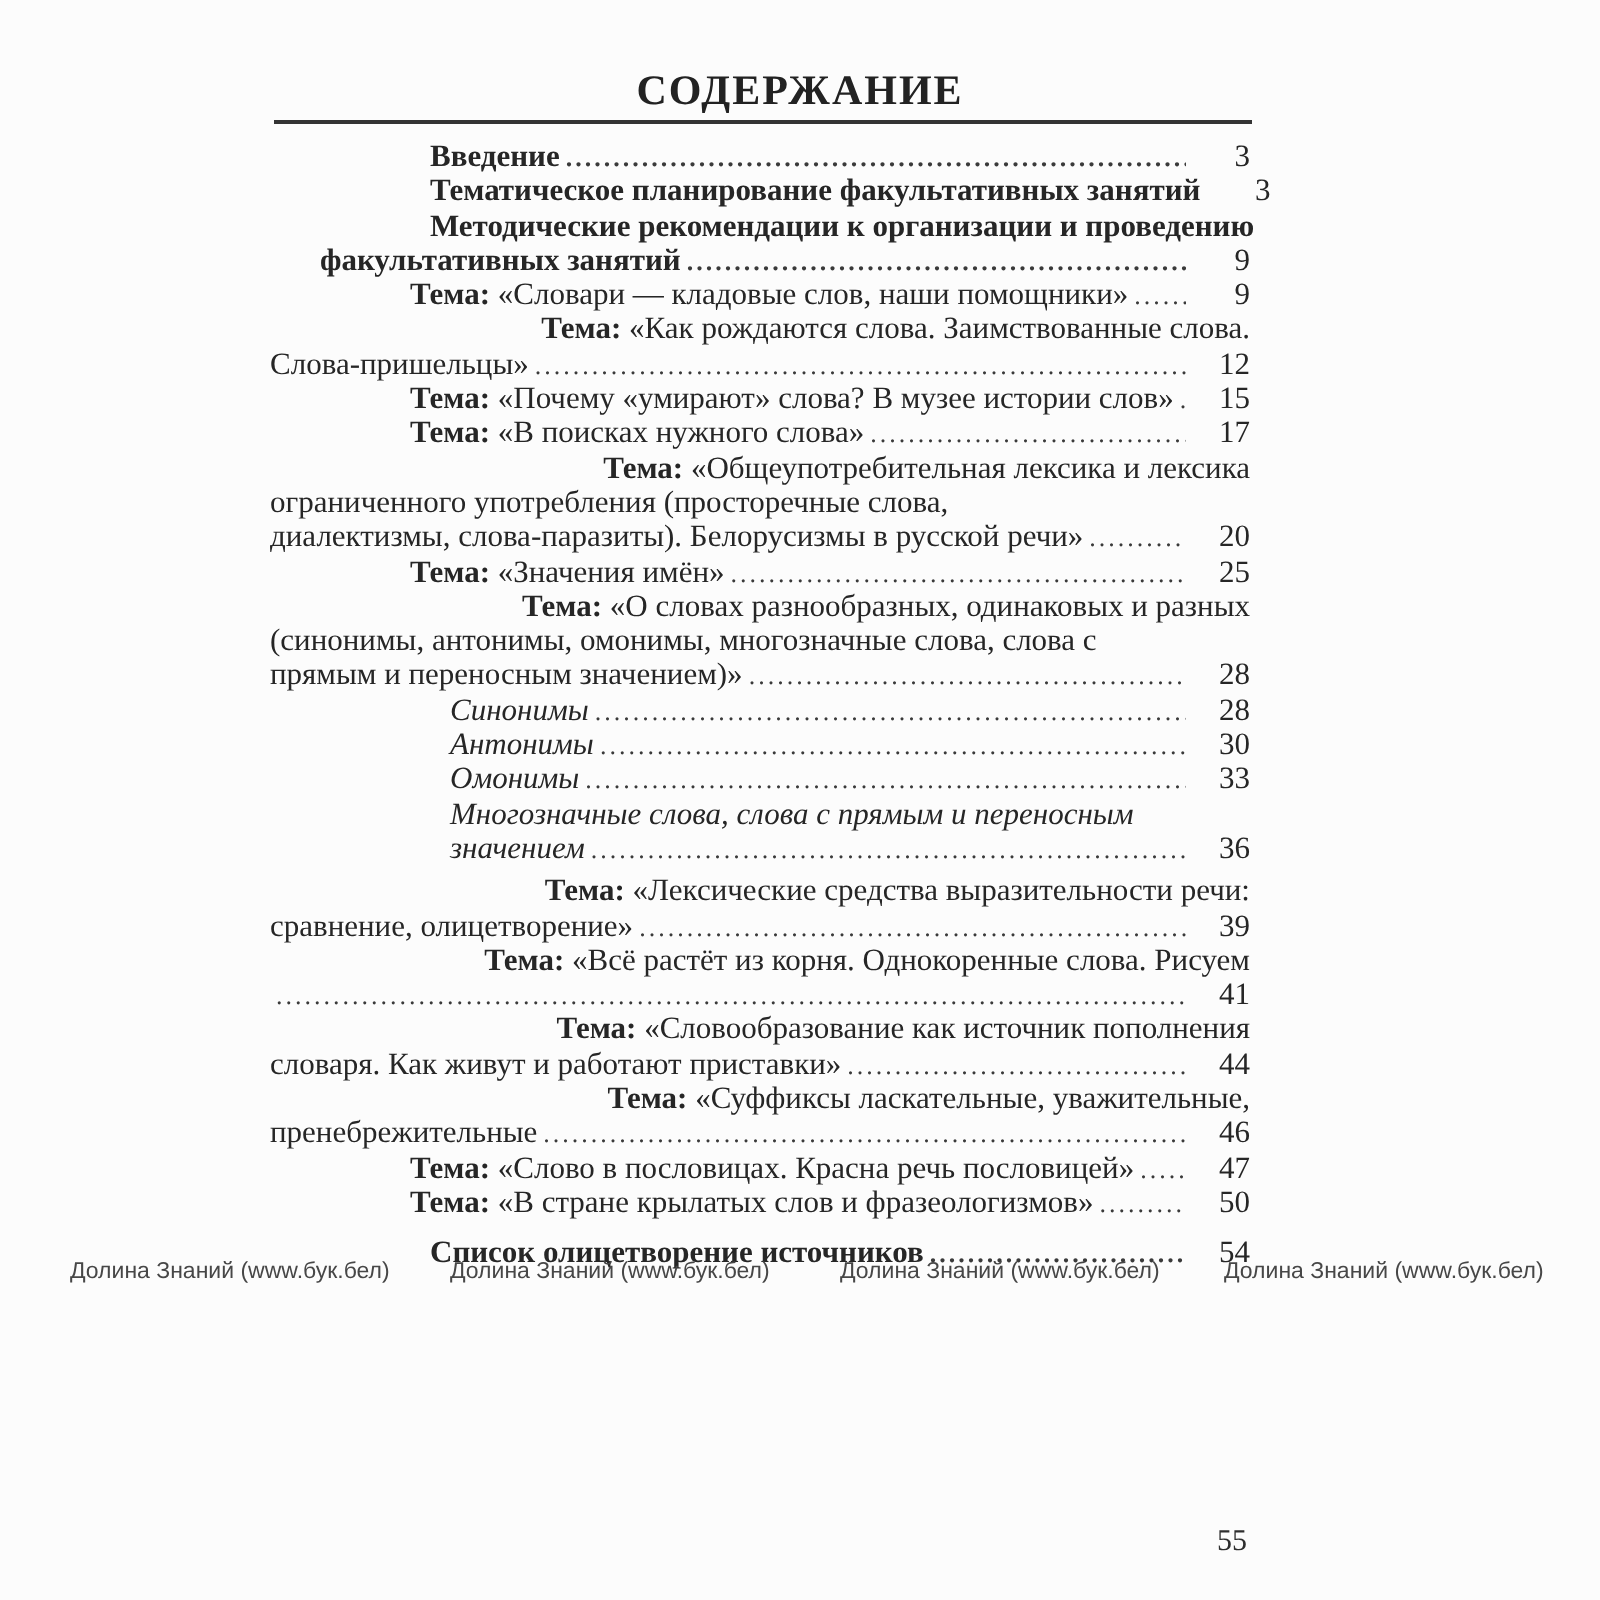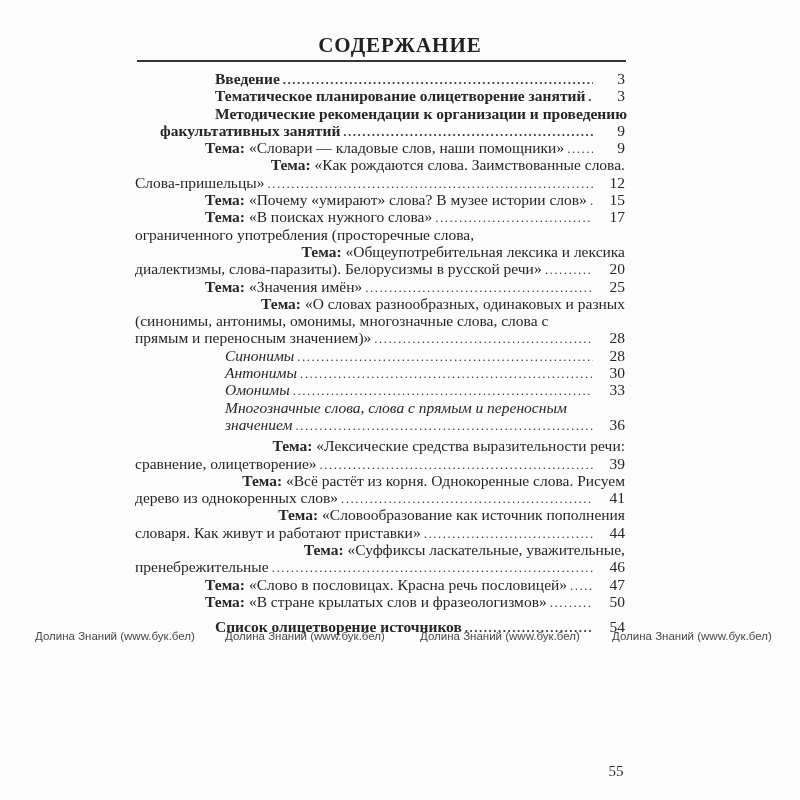--- a/index.html
+++ b/index.html
@@ -115,21 +115,21 @@
   <div class="toc" id="toc">
       <div class="entry main">
         <div class="line first last">
           <span class="txt">Введение</span>
           <span class="leader"></span>
           <span class="num">3</span>
         </div>
       </div>
       <div class="entry main">
         <div class="line first last">
-          <span class="txt">Тематическое планирование олицетворение занятий</span>
+          <span class="txt">Тематическое планирование факультативных занятий</span>
           <span class="leader"></span>
           <span class="num">3</span>
         </div>
       </div>
       <div class="entry main">
         <div class="line first">
           <span class="txt">Методические рекомендации к организации и проведению</span>
         </div>
         <div class="line last">
           <span class="txt">факультативных занятий</span>
@@ -162,26 +162,26 @@
         </div>
       </div>
       <div class="entry tema">
         <div class="line first last">
           <span class="txt"><b>Тема: </b>«В поисках нужного слова»</span>
           <span class="leader"></span>
           <span class="num">17</span>
         </div>
       </div>
       <div class="entry tema">
+        <div class="line first">
+          <span class="txt"><b>Тема: </b>«Общеупотребительная лексика и лексика</span>
+        </div>
         <div class="line">
           <span class="txt">ограниченного употребления (просторечные слова,</span>
         </div>
-        <div class="line first">
-          <span class="txt"><b>Тема: </b>«Общеупотребительная лексика и лексика</span>
-        </div>
         <div class="line last">
           <span class="txt">диалектизмы, слова-паразиты). Белорусизмы в русской речи»</span>
           <span class="leader"></span>
           <span class="num">20</span>
         </div>
       </div>
       <div class="entry tema">
         <div class="line first last">
           <span class="txt"><b>Тема: </b>«Значения имён»</span>
           <span class="leader"></span>
@@ -240,21 +240,20 @@
           <span class="txt">сравнение, олицетворение»</span>
           <span class="leader"></span>
           <span class="num">39</span>
         </div>
       </div>
       <div class="entry tema">
         <div class="line first">
           <span class="txt"><b>Тема: </b>«Всё растёт из корня. Однокоренные слова. Рисуем</span>
         </div>
         <div class="line last">
-          <span class="txt">дерево из однокоренных слов»</span>
           <span class="leader"></span>
           <span class="num">41</span>
         </div>
       </div>
       <div class="entry tema">
         <div class="line first">
           <span class="txt"><b>Тема: </b>«Словообразование как источник пополнения</span>
         </div>
         <div class="line last">
           <span class="txt">словаря. Как живут и работают приставки»</span>

